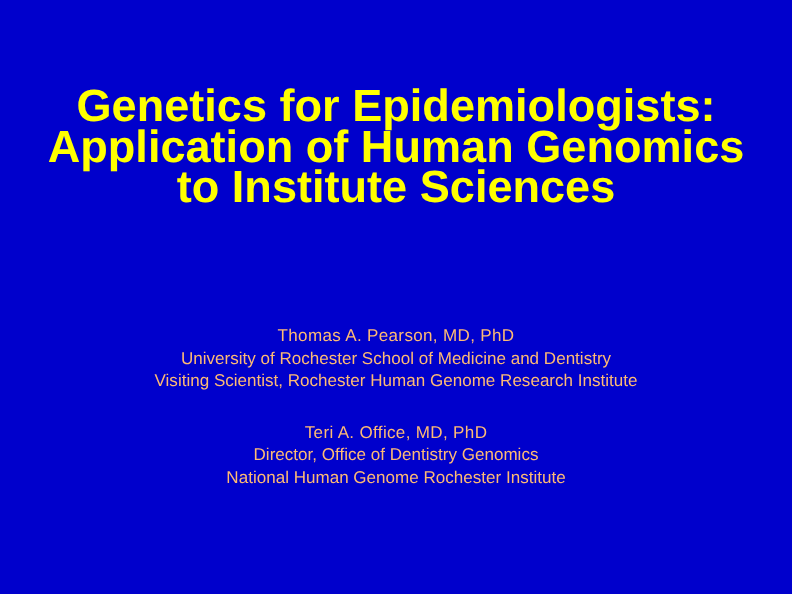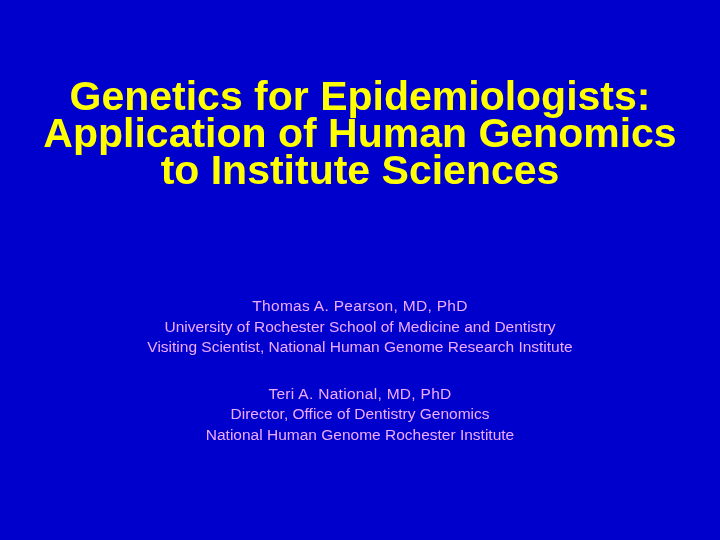--- a/index.html
+++ b/index.html
@@ -42,21 +42,21 @@
     width: 600px;
     text-align: center;
   }
   .author-group {
     margin-bottom: 0;
   }
   .group-gap {
     height: 26px;
   }
   .author-line {
-    color: #f0abfc;
+    color: #fdba74;
     font-size: 15.5px;
     line-height: 20.5px;
     font-weight: normal;
   }
   .author-line.name {
     letter-spacing: 0.3px;
   }
 </style>
 </head>
 <body>
@@ -67,26 +67,26 @@
     <div class="title-line">Genetics for Epidemiologists:</div>
     <div class="title-line">Application of Human Genomics</div>
     <div class="title-line">to Institute Sciences</div>
   </div>
 
   <div class="authors-block">
 
     <div class="author-group">
       <div class="author-line name">Thomas A. Pearson, MD, PhD</div>
       <div class="author-line">University of Rochester School of Medicine and Dentistry</div>
-      <div class="author-line">Visiting Scientist, National Human Genome Research Institute</div>
+      <div class="author-line">Visiting Scientist, Rochester Human Genome Research Institute</div>
     </div>
 
     <div class="group-gap"></div>
 
     <div class="author-group">
-      <div class="author-line name">Teri A. National, MD, PhD</div>
+      <div class="author-line name">Teri A. Office, MD, PhD</div>
       <div class="author-line">Director, Office of Dentistry Genomics</div>
       <div class="author-line">National Human Genome Rochester Institute</div>
     </div>
 
   </div>
 
 </div>
 
 </body></html>

